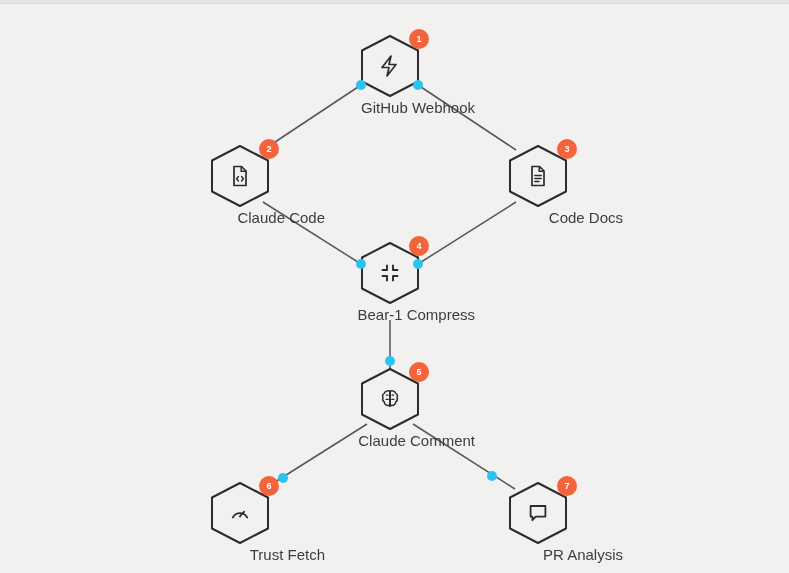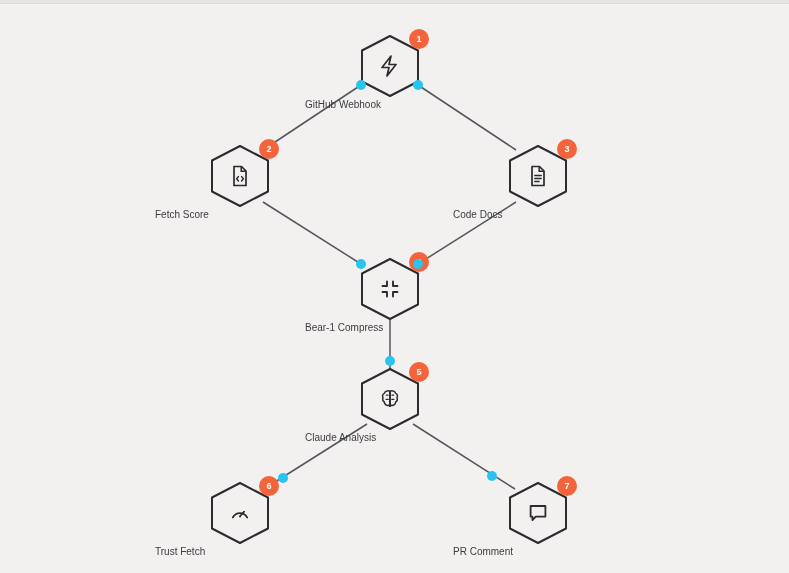--- a/index.html
+++ b/index.html
@@ -76,22 +76,22 @@
     align-items: center;
     justify-content: center;
     font-family: "Liberation Sans", sans-serif;
     line-height: 1;
   }
   .node-label {
     position: absolute;
     top: 64px;
     left: -56px;
     width: 170px;
-    text-align: left;
-    font-size: 10px;
+    text-align: right;
+    font-size: 15px;
     color: #3c3c42;
     font-family: "Liberation Sans", sans-serif;
     white-space: nowrap;
   }
 </style>
 </head>
 <body>
 
 <div id="top-rule"></div>
 
@@ -126,37 +126,37 @@
       </svg>
       <div class="node-icon">
         <svg width="24" height="24" viewBox="0 0 24 24">
           <path d="M6 2.5 H13.5 L18 7 V21.5 H6 Z" fill="none" stroke="#2b2b30" stroke-width="1.7" stroke-linejoin="round"></path>
           <path d="M13.2 2.6 V7.2 H17.8" fill="none" stroke="#2b2b30" stroke-width="1.5"></path>
           <path d="M10.4 12.6 L8.6 14.8 L10.4 17" fill="none" stroke="#2b2b30" stroke-width="1.5" stroke-linecap="round" stroke-linejoin="round"></path>
           <path d="M13.6 12.6 L15.4 14.8 L13.6 17" fill="none" stroke="#2b2b30" stroke-width="1.5" stroke-linecap="round" stroke-linejoin="round"></path>
         </svg>
       </div>
       <div class="node-badge">2</div>
-      <div class="node-label">Fetch Score</div>
+      <div class="node-label">Claude Code</div>
     </div>
     <div class="wf-node" style="left: 509px; top: 145px;">
       <svg class="hex-shape" viewBox="0 0 58 62">
         <path d="M 29 1 L 57 15.5 L 57 46.5 L 29 61 L 1 46.5 L 1 15.5 Z" fill="#f2f1ef" stroke="#2b2b30" stroke-width="2" stroke-linejoin="round"></path>
       </svg>
       <div class="node-icon">
         <svg width="24" height="24" viewBox="0 0 24 24">
           <path d="M6 2.5 H13.5 L18 7 V21.5 H6 Z" fill="none" stroke="#2b2b30" stroke-width="1.7" stroke-linejoin="round"></path>
           <path d="M13.2 2.6 V7.2 H17.8" fill="none" stroke="#2b2b30" stroke-width="1.5"></path>
           <path d="M8.8 11.5 H15.2 M8.8 14.5 H15.2 M8.8 17.5 H13" stroke="#2b2b30" stroke-width="1.5" stroke-linecap="round"></path>
         </svg>
       </div>
       <div class="node-badge">3</div>
       <div class="node-label">Code Docs</div>
     </div>
-    <div class="wf-node" style="left: 361px; top: 258px;">
+    <div class="wf-node" style="left: 361px; top: 242px;">
       <svg class="hex-shape" viewBox="0 0 58 62">
         <path d="M 29 1 L 57 15.5 L 57 46.5 L 29 61 L 1 46.5 L 1 15.5 Z" fill="#f2f1ef" stroke="#2b2b30" stroke-width="2" stroke-linejoin="round"></path>
       </svg>
       <div class="node-icon">
         <svg width="24" height="24" viewBox="0 0 24 24">
           <path d="M4.5 9 H9 V4.5" fill="none" stroke="#2b2b30" stroke-width="1.9" stroke-linecap="round" stroke-linejoin="round"></path>
           <path d="M19.5 9 H15 V4.5" fill="none" stroke="#2b2b30" stroke-width="1.9" stroke-linecap="round" stroke-linejoin="round"></path>
           <path d="M4.5 15 H9 V19.5" fill="none" stroke="#2b2b30" stroke-width="1.9" stroke-linecap="round" stroke-linejoin="round"></path>
           <path d="M19.5 15 H15 V19.5" fill="none" stroke="#2b2b30" stroke-width="1.9" stroke-linecap="round" stroke-linejoin="round"></path>
         </svg>
@@ -170,21 +170,21 @@
       </svg>
       <div class="node-icon">
         <svg width="24" height="24" viewBox="0 0 24 24">
           <path d="M12 4.2 C9.6 3.2 6.9 4.3 6.3 6.4 C4.6 7.1 4 9.2 5.1 10.6 C4.2 12.1 4.7 14.2 6.3 15 C6.4 17.4 8.9 19 11 18.2 C11.4 18.9 12 19.3 12 19.3 Z" fill="none" stroke="#2b2b30" stroke-width="1.5" stroke-linejoin="round"></path>
           <path d="M12 4.2 C14.4 3.2 17.1 4.3 17.7 6.4 C19.4 7.1 20 9.2 18.9 10.6 C19.8 12.1 19.3 14.2 17.7 15 C17.6 17.4 15.1 19 13 18.2 C12.6 18.9 12 19.3 12 19.3 Z" fill="none" stroke="#2b2b30" stroke-width="1.5" stroke-linejoin="round"></path>
           <path d="M12 5 V19.3" stroke="#2b2b30" stroke-width="1.3"></path>
           <path d="M8.4 8.2 H10 M8.1 12.4 H10.2 M14 8.2 H15.6 M13.8 12.4 H15.9" stroke="#2b2b30" stroke-width="1.2" stroke-linecap="round"></path>
         </svg>
       </div>
       <div class="node-badge">5</div>
-      <div class="node-label">Claude Analysis</div>
+      <div class="node-label">Claude Comment</div>
     </div>
     <div class="wf-node" style="left: 211px; top: 482px;">
       <svg class="hex-shape" viewBox="0 0 58 62">
         <path d="M 29 1 L 57 15.5 L 57 46.5 L 29 61 L 1 46.5 L 1 15.5 Z" fill="#f2f1ef" stroke="#2b2b30" stroke-width="2" stroke-linejoin="round"></path>
       </svg>
       <div class="node-icon">
         <svg width="24" height="24" viewBox="0 0 24 24">
           <path d="M4.8 16.5 A8.2 8.2 0 0 1 19.2 16.5" fill="none" stroke="#2b2b30" stroke-width="1.7" stroke-linecap="round"></path>
           <path d="M12 15.2 L16.1 10.6" fill="none" stroke="#2b2b30" stroke-width="1.7" stroke-linecap="round"></path>
           <circle cx="12" cy="15.6" r="0.9" fill="#2b2b30"></circle>
@@ -196,21 +196,21 @@
     <div class="wf-node" style="left: 509px; top: 482px;">
       <svg class="hex-shape" viewBox="0 0 58 62">
         <path d="M 29 1 L 57 15.5 L 57 46.5 L 29 61 L 1 46.5 L 1 15.5 Z" fill="#f2f1ef" stroke="#2b2b30" stroke-width="2" stroke-linejoin="round"></path>
       </svg>
       <div class="node-icon">
         <svg width="24" height="24" viewBox="0 0 24 24">
           <path d="M4.6 5 H19.4 V15.6 H9.8 L6.4 19 V15.6 H4.6 Z" fill="none" stroke="#2b2b30" stroke-width="1.8" stroke-linejoin="round"></path>
         </svg>
       </div>
       <div class="node-badge">7</div>
-      <div class="node-label">PR Comment</div>
+      <div class="node-label">PR Analysis</div>
     </div>
   </div>
 
 <svg id="dot-layer" viewBox="0 0 789 573">
     <circle cx="361" cy="85" r="5" fill="#29c5f0"></circle>
     <circle cx="418" cy="85" r="5" fill="#29c5f0"></circle>
     <circle cx="361" cy="264" r="5" fill="#29c5f0"></circle>
     <circle cx="418" cy="264" r="5" fill="#29c5f0"></circle>
     <circle cx="390" cy="361" r="5" fill="#29c5f0"></circle>
     <circle cx="283" cy="478" r="5" fill="#29c5f0"></circle>

